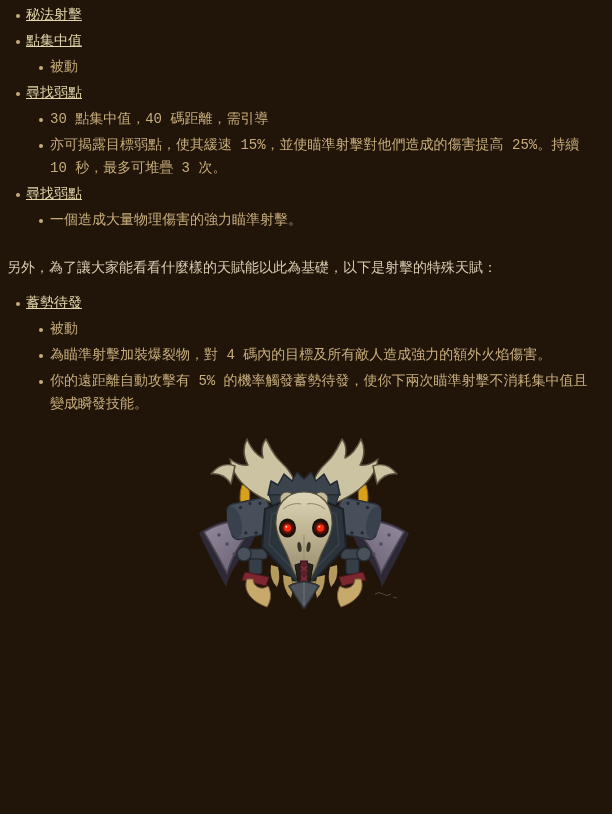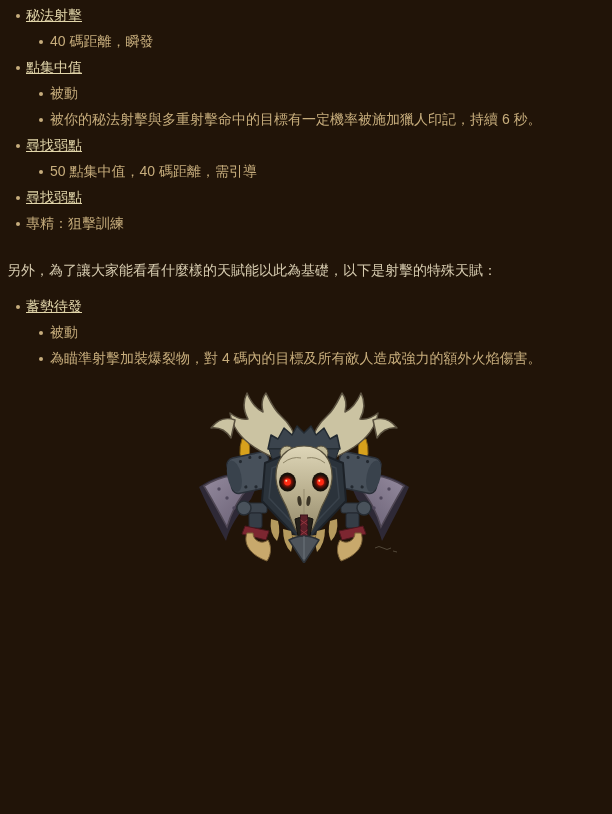--- a/index.html
+++ b/index.html
@@ -8,21 +8,21 @@
     background: var(--bg, #211408);
     font-family: "Liberation Sans","DejaVu Sans",sans-serif;
     font-size:14px; line-height:23px;
     color: var(--list-text, #c7ad7c);
     overflow:hidden;
   }
   .post { padding:4px 12px 0 7px; }
   p.para { color: var(--para-text, #d7ccb0); margin:0 0 13px 0; }
   ul { list-style:none; margin:0; padding:0; }
   ul.lv1 { margin:0 0 24px 0; }
-  ul.lv1 > li { position:relative; padding-left:19px; margin-bottom:3px; }
+  ul.lv1 > li { position:relative; padding-left:19px; margin-bottom:3px;font-family:Liberation Mono, monospace; }
   ul.lv1 > li::before {
     content:""; position:absolute; left:9px; top:10px;
     width:4px; height:4px; border-radius:50%;
     background: var(--bullet, #c7ad7c);
   }
   ul.lv2 { margin:3px 0 0 0; }
   ul.lv2 > li { position:relative; padding-left:24px; margin-bottom:3px; }
   ul.lv2 > li::before {
     content:""; position:absolute; left:13px; top:10px;
     width:4px; height:4px; border-radius:50%;
@@ -40,52 +40,52 @@
 </head>
 <body>
 
 <div class="post">
 
 
   <ul class="lv1">
     <li>
       <a class="ability-link">秘法射擊</a>
       <ul class="lv2">
-        <li>40 碼距離，瞬發</li>
       </ul>
     </li>
     <li>
       <a class="ability-link">點集中值</a>
       <ul class="lv2">
         <li>被動</li>
-        <li>被你的秘法射擊與多重射擊命中的目標有一定機率被施加獵人印記，持續 6 秒。</li>
       </ul>
     </li>
     <li>
       <a class="ability-link">尋找弱點</a>
       <ul class="lv2">
-        <li>50 點集中值，40 碼距離，需引導</li>
+        <li>30 點集中值，40 碼距離，需引導</li>
+        <li>亦可揭露目標弱點，使其緩速 15%，並使瞄準射擊對他們造成的傷害提高 25%。持續 10 秒，最多可堆疊 3 次。</li>
       </ul>
     </li>
     <li>
       <a class="ability-link">尋找弱點</a>
       <ul class="lv2">
+        <li>一個造成大量物理傷害的強力瞄準射擊。</li>
       </ul>
     </li>
-    <li>專精：狙擊訓練</li>
   </ul>
 
   <p class="para">另外，為了讓大家能看看什麼樣的天賦能以此為基礎，以下是射擊的特殊天賦：</p>
 
   <ul class="lv1 talents">
     <li>
       <a class="ability-link">蓄勢待發</a>
       <ul class="lv2">
         <li>被動</li>
         <li>為瞄準射擊加裝爆裂物，對 4 碼內的目標及所有敵人造成強力的額外火焰傷害。</li>
+        <li>你的遠距離自動攻擊有 5% 的機率觸發蓄勢待發，使你下兩次瞄準射擊不消耗集中值且變成瞬發技能。</li>
       </ul>
     </li>
   </ul>
 
   <div class="crest-wrap">
     <svg width="242" height="174" viewBox="0 0 242 174" xmlns="http://www.w3.org/2000/svg">
       <defs>
         <linearGradient id="boneGrad" x1="0" y1="0" x2="0" y2="1">
           <stop offset="0" stop-color="#ded6b8"></stop>
           <stop offset="0.55" stop-color="#b6ac8b"></stop>

